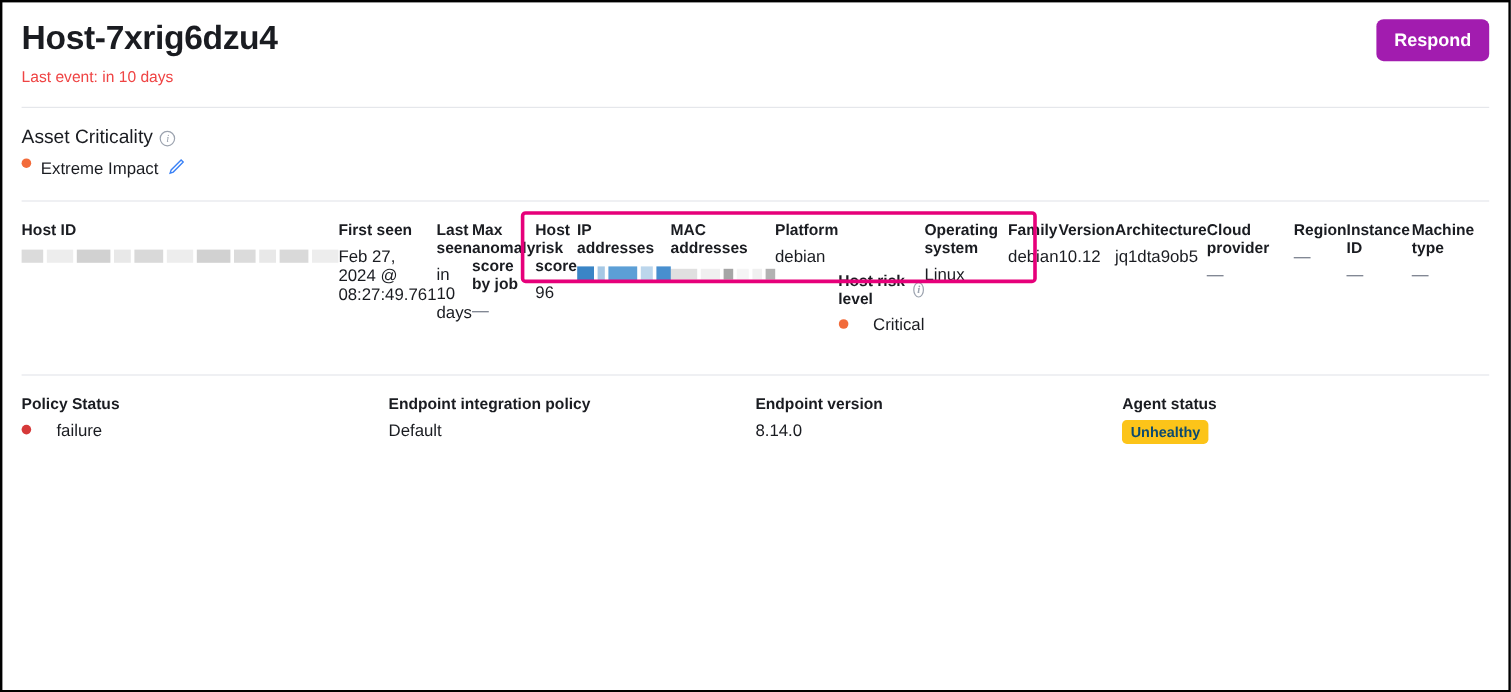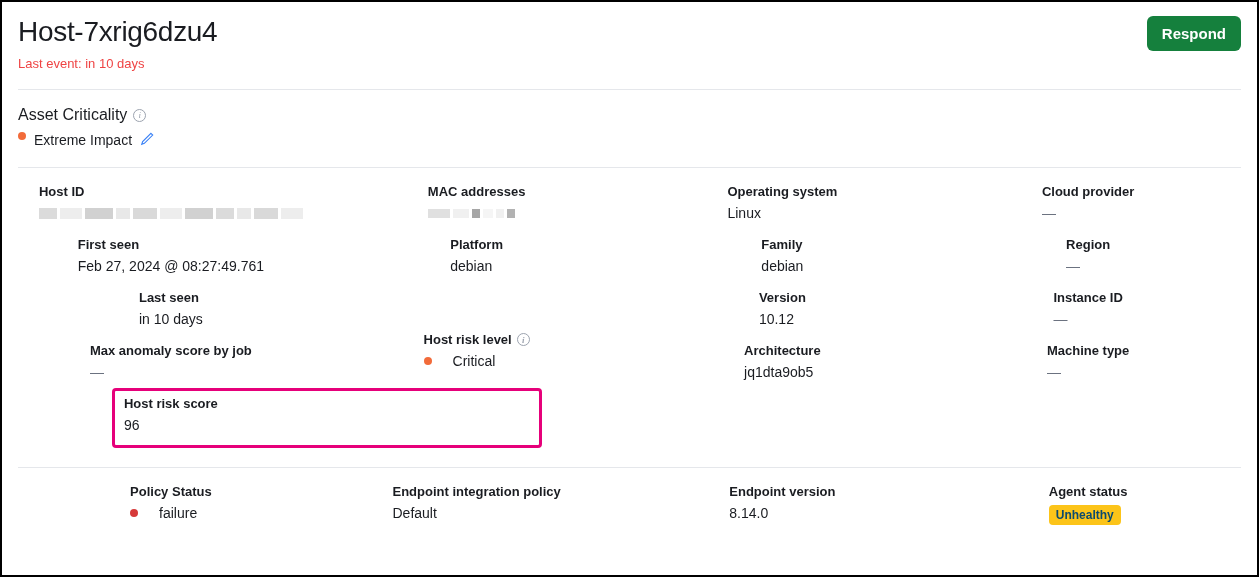--- a/index.html
+++ b/index.html
@@ -16,25 +16,25 @@
       height: 577px;
       padding: 14px 16px;
     }
     .header-row {
       display: flex;
       justify-content: space-between;
       align-items: flex-start;
     }
     .page-title {
       font-size: 28px;
-      font-weight: 400;
+      font-weight: 700;
       letter-spacing: -0.3px;
     }
     .respond-button {
-      background: #15803d;
+      background: #a21caf;
       color: #fff;
       border: none;
       border-radius: 6px;
       font-size: 15px;
       font-weight: 700;
       padding: 9px 15px;
       cursor: pointer;
     }
     .last-event {
       color: #ef4444;
@@ -89,22 +89,21 @@
       fill: #3b82f6;
     }
     .grid {
       display: grid;
       grid-template-columns: repeat(4, 1fr);
       gap: 0;
       margin-top: 6px;
     }
     .col {
       display: flex;
-      flex-direction: column;
-      align-items: center;
+      flex-direction: row;
     }
     .field {
       margin-bottom: 16px;
     }
     .field-label {
       font-size: 13px;
       font-weight: 700;
       color: #1a1c21;
       margin-bottom: 6px;
       display: flex;
@@ -246,20 +245,30 @@
       </div>
       <div class="field risk-section">
         <div class="highlight-box risk-highlight"></div>
         <div class="field-label">Host risk score</div>
         <div class="field-value">96</div>
       </div>
     </div>
 
     <div class="col">
       <div class="field">
+        <div class="field-label">IP addresses</div>
+        <div class="redacted ip-redacted">
+          <span class="blur-box ip1"></span>
+            <span class="blur-box ip2"></span>
+            <span class="blur-box ip3"></span>
+          <span class="blur-box ip4"></span>
+            <span class="blur-box ip5"></span>
+        </div>
+      </div>
+      <div class="field">
         <div class="field-label">MAC addresses</div>
         <div class="redacted mac-redacted">
           <span class="blur-box m1"></span>
             <span class="blur-box m2"></span>
             <span class="blur-box m3"></span>
           <span class="blur-box m4"></span>
             <span class="blur-box m5"></span>
             <span class="blur-box m6"></span>
         </div>
       </div>

